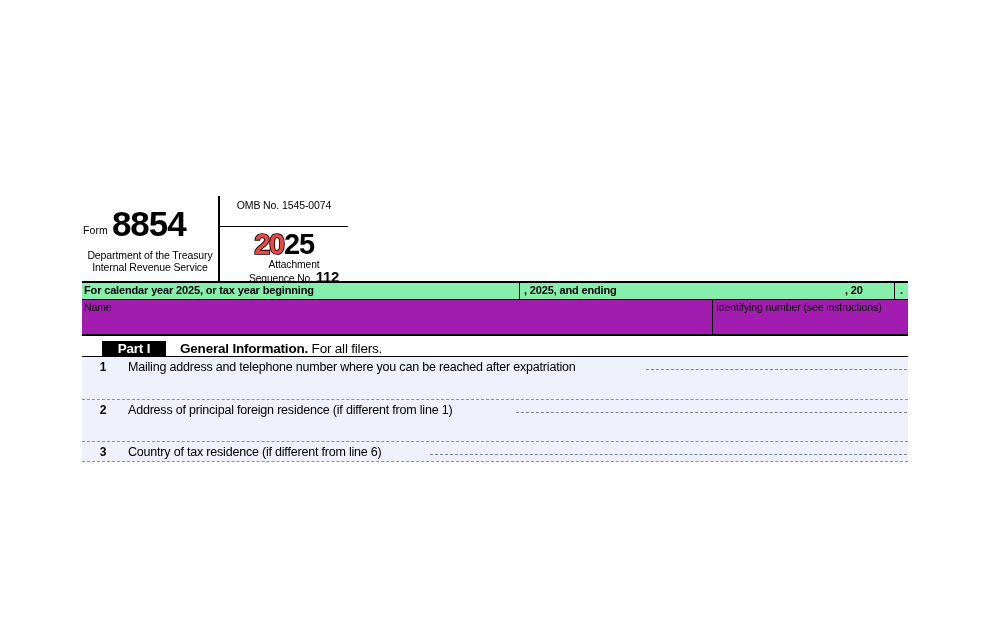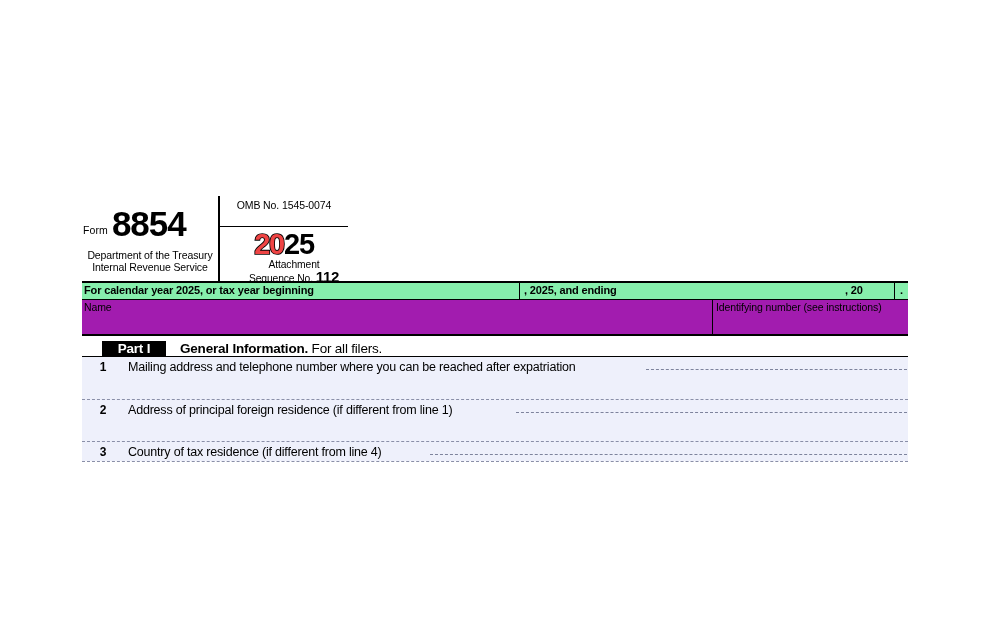--- a/index.html
+++ b/index.html
@@ -313,20 +313,20 @@
     </div>
 
     <div class="ln sep">
       <div class="ln-no">2</div>
       <div class="ln-txt">Address of principal foreign residence (if different from line 1)</div>
       <div class="leader l2"></div>
     </div>
 
     <div class="ln ln3 sep">
       <div class="ln-no">3</div>
-      <div class="ln-txt">Country of tax residence (if different from line 4)</div>
+      <div class="ln-txt">Country of tax residence (if different from line 6)</div>
       <div class="leader l3"></div>
     </div>
 
   </div>
   <div class="form-bottom"></div>
 
 </div>
 
 </body></html>

